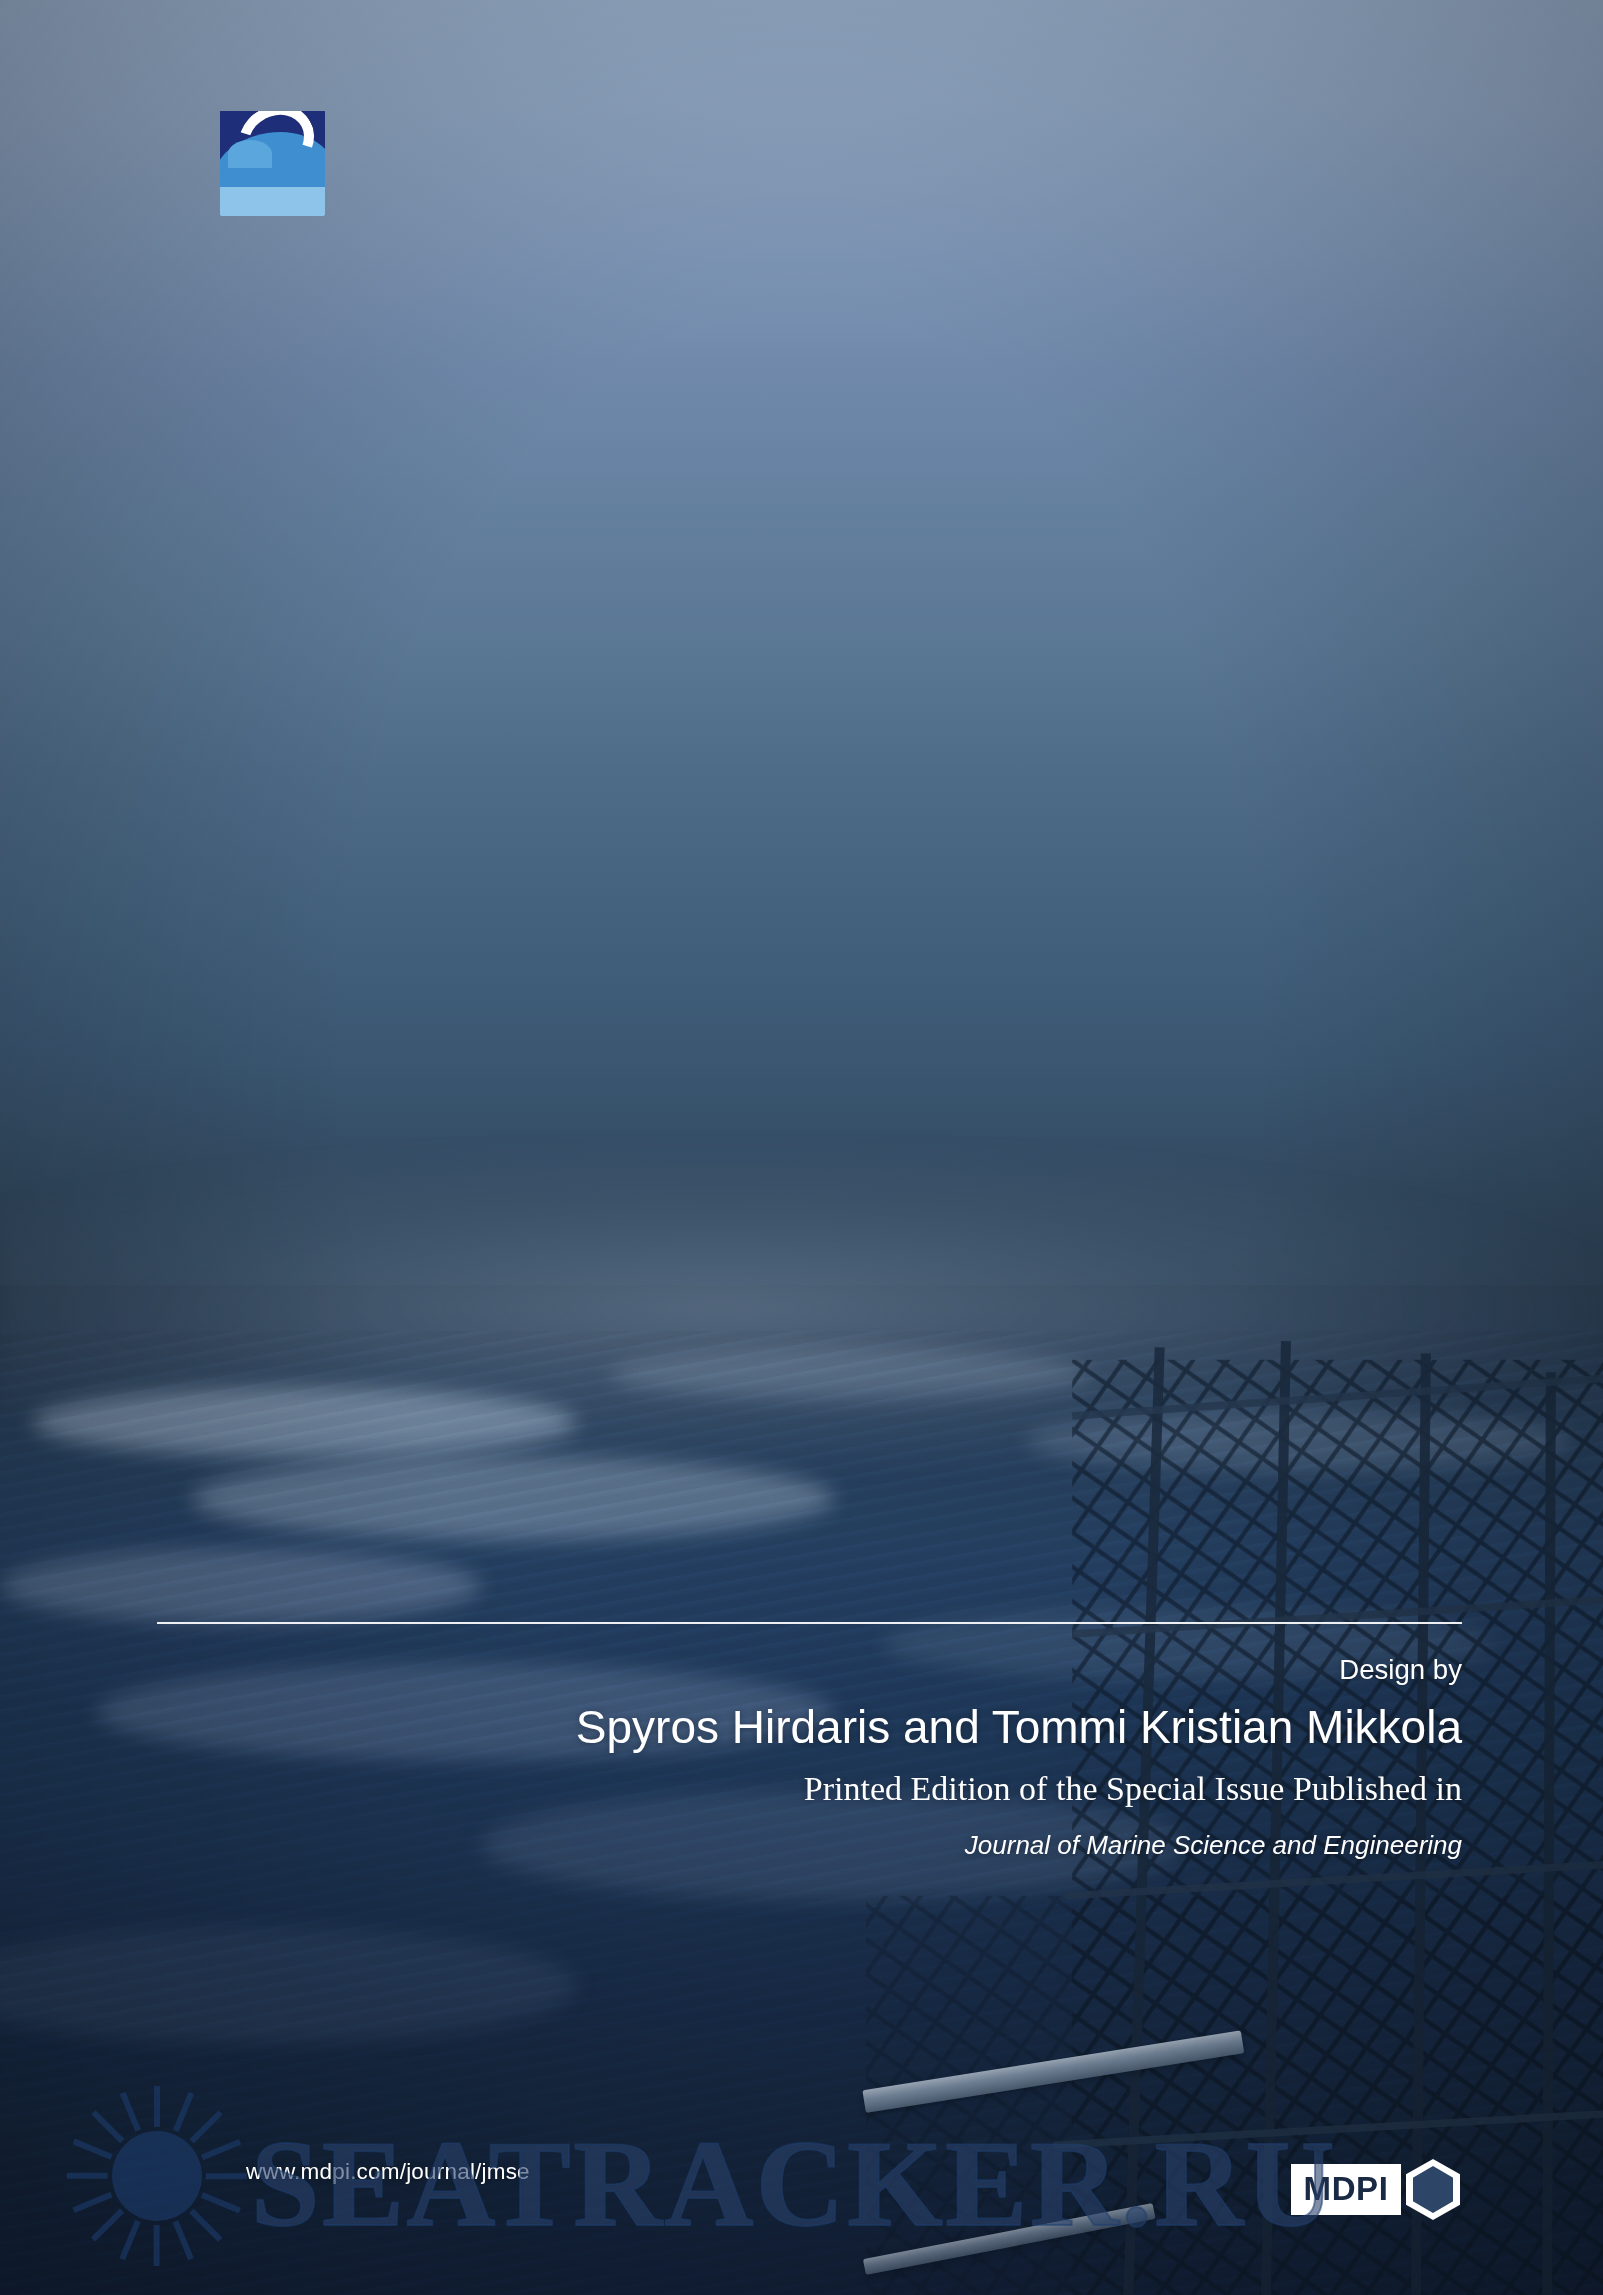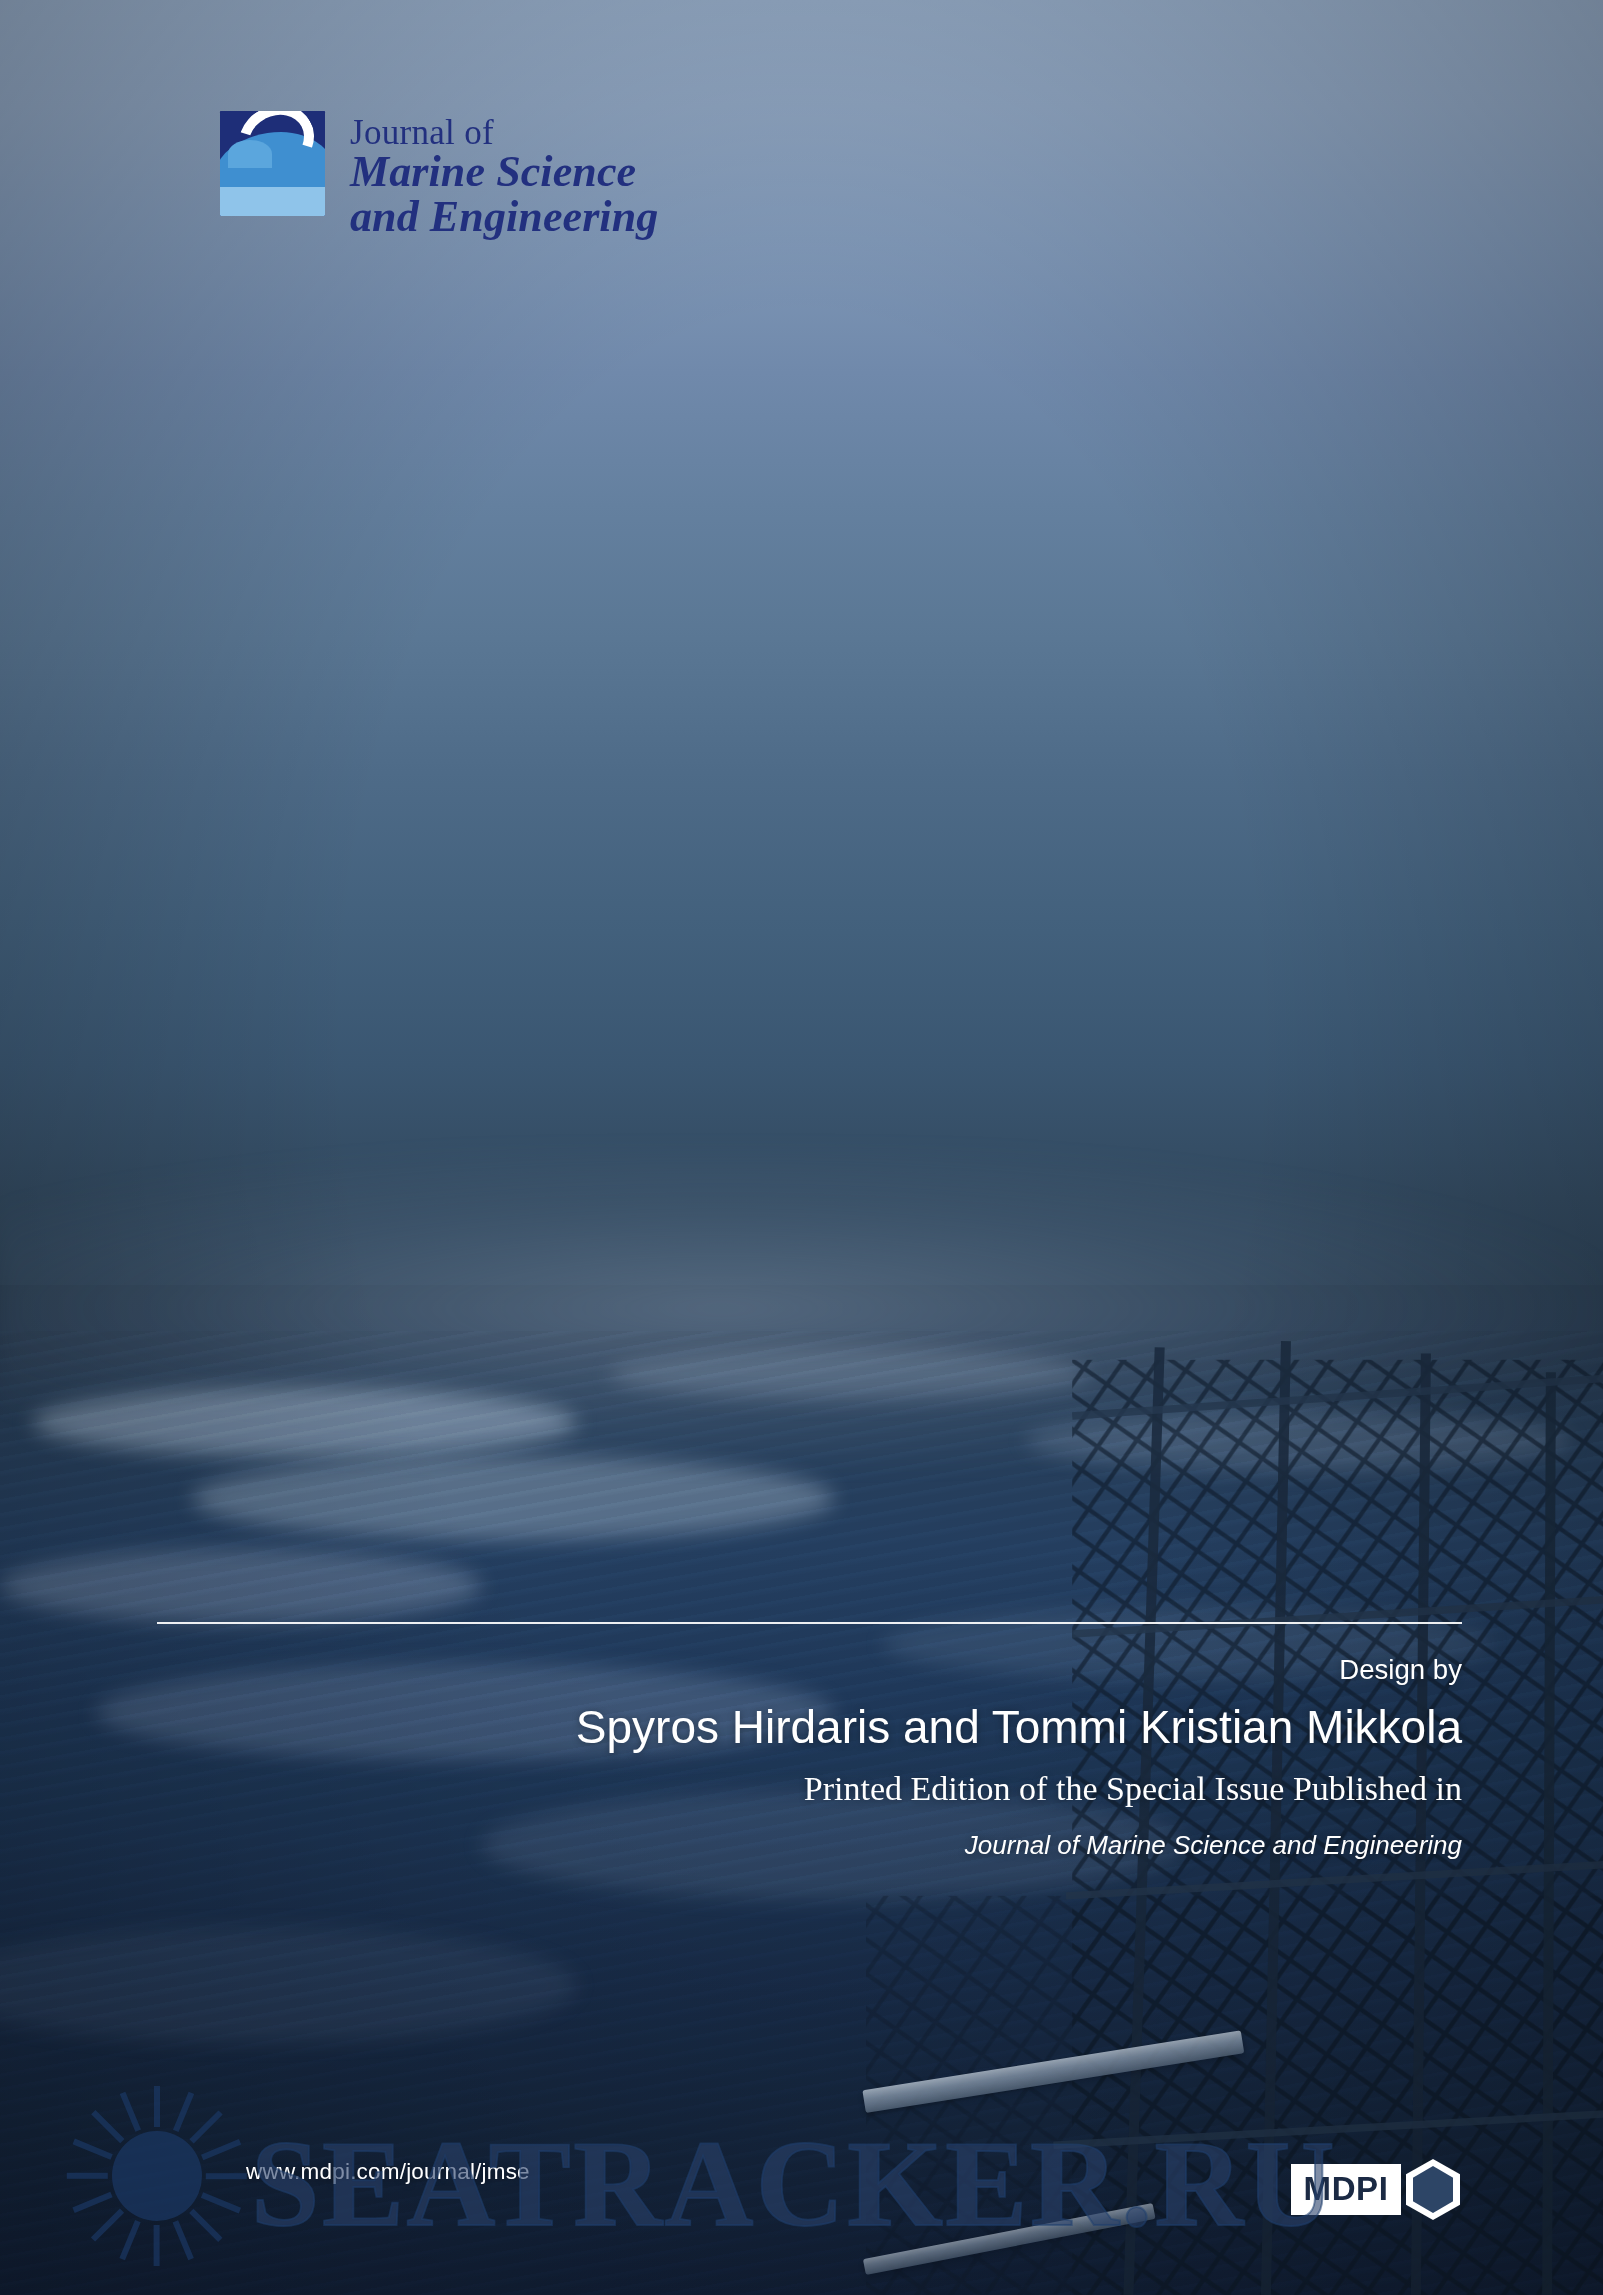--- a/index.html
+++ b/index.html
@@ -384,25 +384,20 @@
   <div class="vignette"></div>
 
   <div class="logo">
     <div class="logo-mark">
       <div class="sky"></div>
       <div class="water"></div>
       <div class="crest"></div>
       <div class="spray"></div>
       <div class="curl"></div>
     </div>
-    <div class="logo-text">
-      <div class="l1">Journal of</div>
-      <div class="l2">Marine Science</div>
-      <div class="l3">and Engineering</div>
-    </div>
   </div>
 
   <div class="rule"></div>
 
   <div class="credits">
     <div class="edited">Design by</div>
     <div class="editors">Spyros Hirdaris and Tommi Kristian Mikkola</div>
     <div class="printed">Printed Edition of the Special Issue Published in</div>
     <div class="journal">Journal of Marine Science and Engineering</div>
   </div>

